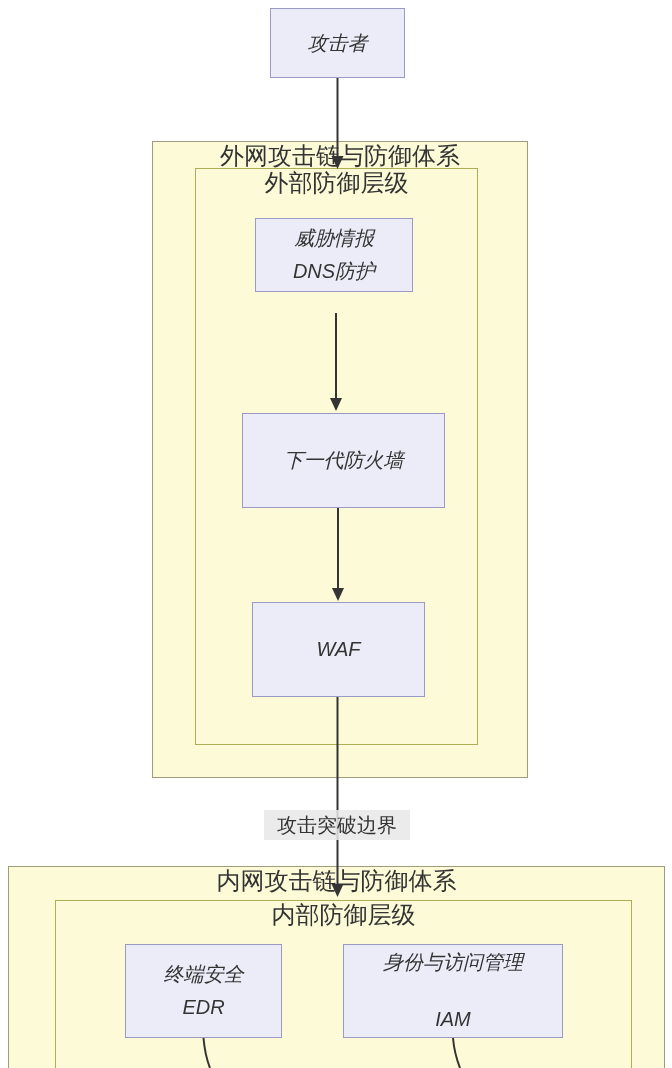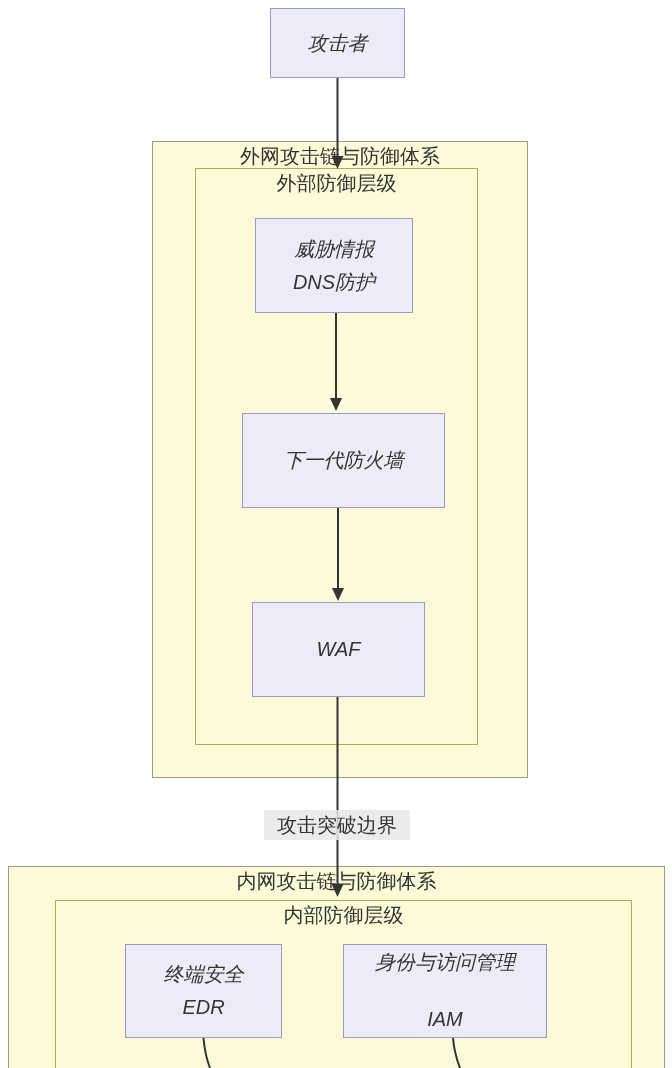--- a/index.html
+++ b/index.html
@@ -8,21 +8,21 @@
     width:672px;height:1068px;
     overflow:hidden;
     background:#ffffff;
     font-family:"Liberation Sans","DejaVu Sans",sans-serif;
     color:#333333;
   }
   .cluster{position:absolute;background:#fcfad7;box-sizing:border-box;}
   .cluster-outer{border:1px solid #9d9d7e;z-index:1;}
   .cluster-inner{border:1px solid #adad55;z-index:2;}
   .cluster-title{
-    width:100%;text-align:center;font-size:20px;line-height:24px;
+    width:100%;text-align:center;font-size:24px;line-height:24px;
     padding-top:2px;color:#333333;white-space:nowrap;
   }
   .node{
     position:absolute;box-sizing:border-box;
     background:#ececf9;border:1px solid #9a9ac6;
     display:flex;flex-direction:column;align-items:center;justify-content:center;
     font-size:20px;line-height:33px;color:#333333;
     z-index:3;text-align:center;white-space:nowrap;font-style:italic;
   }
   .edges{position:absolute;left:0;top:0;z-index:4;pointer-events:none;}
@@ -30,27 +30,27 @@
     position:absolute;z-index:5;
     left:337px;top:825px;transform:translate(-50%,-50%);
     background:rgba(232,232,232,0.85);
     padding:2px 13px;font-size:20px;line-height:26px;
     color:#333333;white-space:nowrap;
   }
   
   .node-attacker{left:270px;top:8px;width:135px;height:70px;}
   .cluster-o1{left:152px;top:141px;width:376px;height:637px;}
   .cluster-i1{left:195px;top:168px;width:283px;height:577px;}
-  .node-threat{left:255px;top:218px;width:158px;height:95px;}
+  .node-threat{left:255px;top:218px;width:158px;height:74px;}
   .node-ngfw{left:242px;top:413px;width:203px;height:95px;gap:24px;}
   .node-waf{left:252px;top:602px;width:173px;height:95px;text-align:center;}
   .cluster-o2{left:8px;top:866px;width:657px;height:210px;}
   .cluster-i2{left:55px;top:900px;width:577px;height:176px;}
   .node-edr{left:125px;top:944px;width:157px;height:94px;}
-  .node-iam{left:343px;top:944px;width:204px;height:94px;gap:24px;}
+  .node-iam{left:343px;top:944px;width:220px;height:94px;gap:24px;}
 </style>
 </head>
 <body>
 
 <div class="canvas">
 
   <div class="cluster cluster-outer cluster-o1">
     <div class="cluster-title">外网攻击链与防御体系</div>
   </div>
   <div class="cluster cluster-inner cluster-i1">

